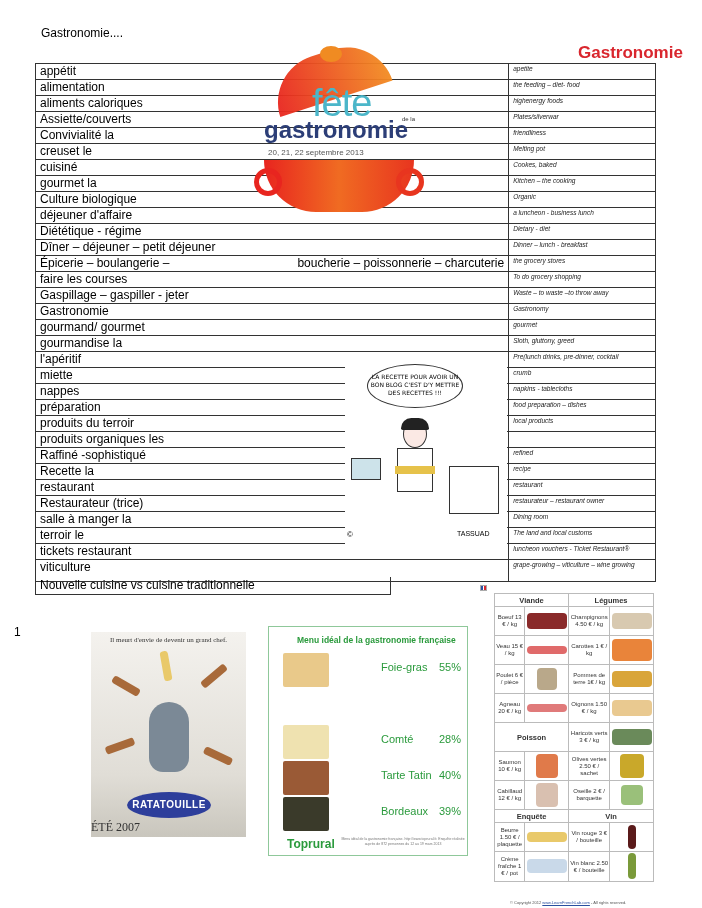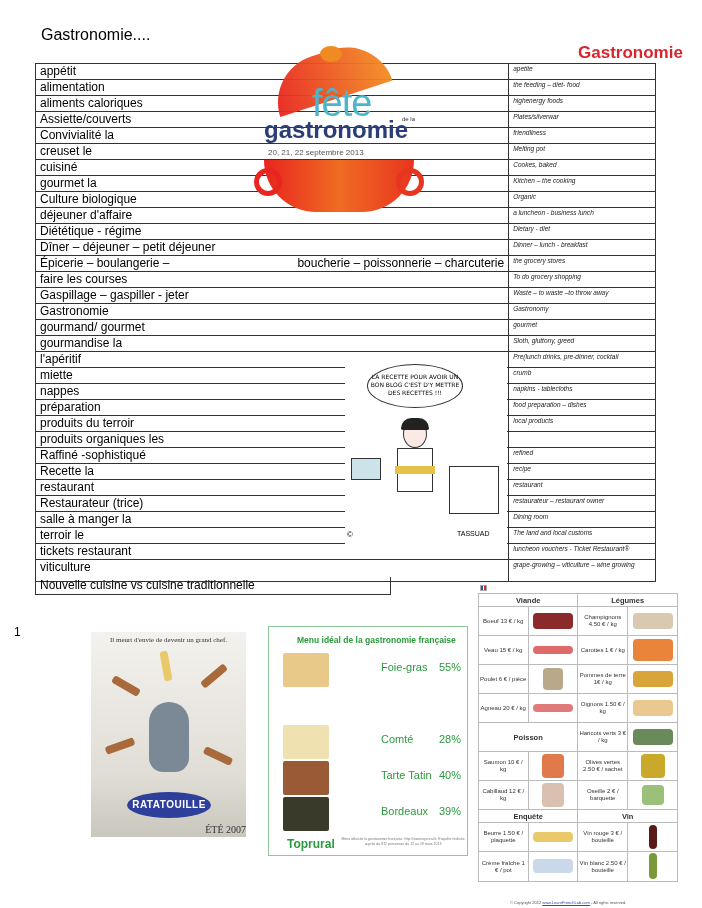--- a/index.html
+++ b/index.html
@@ -1,17 +1,17 @@
 <!DOCTYPE html>
 <html><head>
 <meta charset="utf-8">
 <style>
   * { box-sizing: border-box; margin: 0; padding: 0; }
   body { width: 702px; height: 908px; background: #ffffff; position: relative; overflow: hidden; font-family: "Liberation Sans", sans-serif; color: #000; }
-  .heading-small { position: absolute; left: 41px; top: 26px; font-size: 16px; }
+  .heading-small { position: absolute; left: 41px; top: 26px; font-size: 12px; }
   .heading-red { position: absolute; left: 578px; top: 43px; font-size: 17px; font-weight: bold; color: #d9262e; }
   .vocab-table { position: absolute; left: 35px; top: 63px; width: 621px; border-collapse: collapse; }
   .vocab-table td { border: 1px solid #333; height: 16px; padding: 0 4px; font-size: 12px; line-height: 15px; vertical-align: top; }
   .vocab-table td.fr { width: 474px; border-right: 1px solid #333; }
   .vocab-table td.en { width: 147px; font-size: 6.5px; font-style: italic; color: #222; line-height: 8px; padding-top: 1px; }
   .vocab-table tr.tall td { height: 22px; }
   .split { display: flex; justify-content: space-between; }
   .last-row { position: absolute; left: 35px; top: 577px; width: 356px; height: 18px; border: 1px solid #333; border-top: none; font-size: 12px; padding: 1px 4px; }
   
   .logo { position: absolute; left: 236px; top: 52px; width: 160px; height: 160px; pointer-events: none; margin-left: 24px; }
@@ -36,33 +36,33 @@
   .cartoon .stove { position: absolute; left: 104px; top: 104px; width: 50px; height: 48px; border: 1px solid #333; }
   .cartoon .copyright { position: absolute; left: 2px; top: 168px; font-size: 8px; }
   .cartoon .sign { position: absolute; left: 112px; top: 168px; font-size: 7px; }
   .page-number { position: absolute; left: 14px; top: 625px; font-size: 12px; }
   
   .poster { position: absolute; left: 91px; top: 632px; width: 155px; height: 205px; background: linear-gradient(180deg, #f4f2ee 0%, #e0ddd6 70%, #c9c6bd 100%); overflow: hidden; }
   .poster .tagline { position: absolute; top: 4px; width: 100%; text-align: center; font-family: "Liberation Serif", serif; font-size: 7px; line-height: 8px; color: #333; }
   .poster .rat { position: absolute; left: 58px; top: 70px; width: 40px; height: 70px; background: #7b8996; border-radius: 20px 20px 14px 14px; }
   .poster .knife { position: absolute; width: 30px; height: 8px; background: #a86a3a; border-radius: 3px; }
   .poster .title-oval { position: absolute; left: 36px; top: 160px; width: 84px; height: 26px; background: #2d3e9b; border-radius: 50%; color: #fff; font-weight: bold; font-size: 10px; text-align: center; line-height: 26px; letter-spacing: 0.5px; }
-  .poster .year { position: absolute; bottom: 2px; width: 100%; text-align: right; font-family: "Liberation Serif", serif; font-size: 10px; color: #333; }
+  .poster .year { position: absolute; bottom: 2px; width: 100%; text-align: left; font-family: "Liberation Serif", serif; font-size: 12px; color: #333; }
   
   .menu { position: absolute; left: 268px; top: 626px; width: 200px; height: 230px; border: 1px solid #8fc89a; background: #fff; }
   .menu .title { position: absolute; left: 4px; top: 8px; font-size: 8.5px; font-weight: bold; color: #2a9a3c; white-space: nowrap; padding-left: 24px; }
   .menu .item { position: absolute; left: 14px; width: 180px; height: 34px; }
   .menu .thumb { position: absolute; left: 0; top: 0; width: 46px; height: 34px; border-radius: 2px; }
   .menu .name { position: absolute; left: 54px; top: 8px; font-size: 11px; color: #2a9a3c; margin-left: 44px; }
   .menu .pct { position: absolute; right: 2px; top: 8px; font-size: 11px; color: #2a9a3c; }
   .menu .brand { position: absolute; left: 18px; top: 210px; font-size: 12px; font-weight: bold; color: #2a9a3c; }
   .menu .source { position: absolute; left: 72px; top: 210px; width: 124px; font-size: 3.5px; color: #777; text-align: center; line-height: 5px; }
   
   .flag { position: absolute; left: 480px; top: 585px; width: 7px; height: 6px; background: linear-gradient(90deg, #2a4fa0 33%, #fff 33% 66%, #d9262e 66%); border: 1px solid #aaa; }
-  .prices { position: absolute; left: 478px; top: 593px; width: 200px; border-collapse: collapse; font-size: 6px; color: #333; }
+  .prices { position: absolute; left: 494px; top: 593px; width: 160px; border-collapse: collapse; font-size: 6px; color: #333; }
   .prices td, .prices th { border: 1px solid #bbb; text-align: center; vertical-align: middle; padding: 1px; }
   .prices th { font-size: 7.5px; font-weight: bold; height: 13px; }
   .prices td.label { width: 50px; height: 29px; line-height: 7px; }
   .prices td.img { width: 50px; }
   .prices .pic { display: inline-block; width: 40px; height: 16px; border-radius: 4px; }
   .prices td.section { font-size: 7.5px; font-weight: bold; height: 14px; }
   .footer-copy { position: absolute; left: 510px; top: 900px; font-size: 4px; color: #555; }
   .footer-copy span.link { color: #2a4fa0; text-decoration: underline; }
 </style>
 </head>

